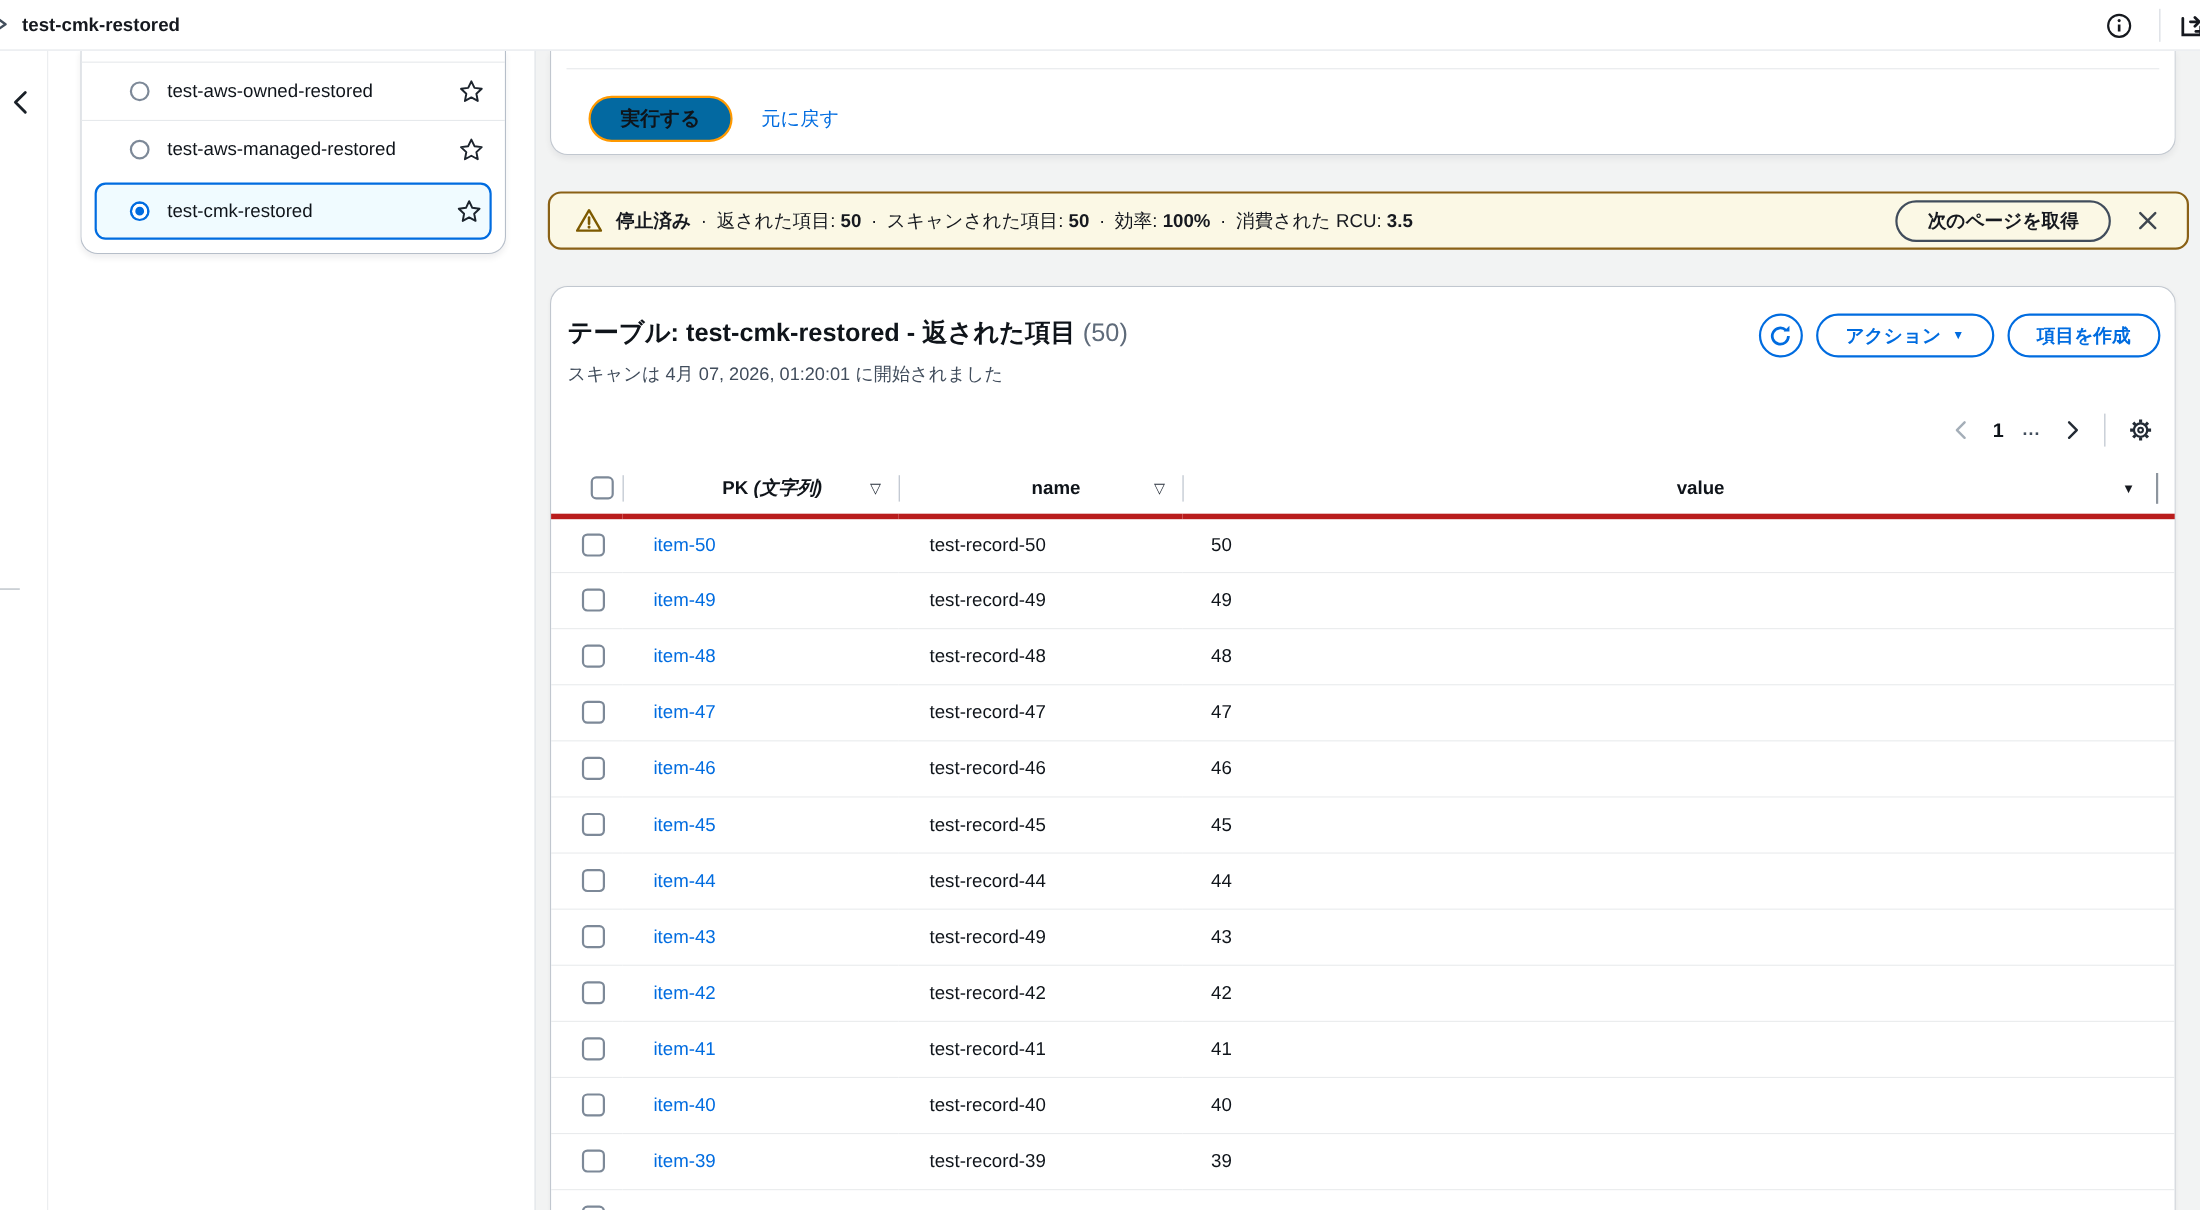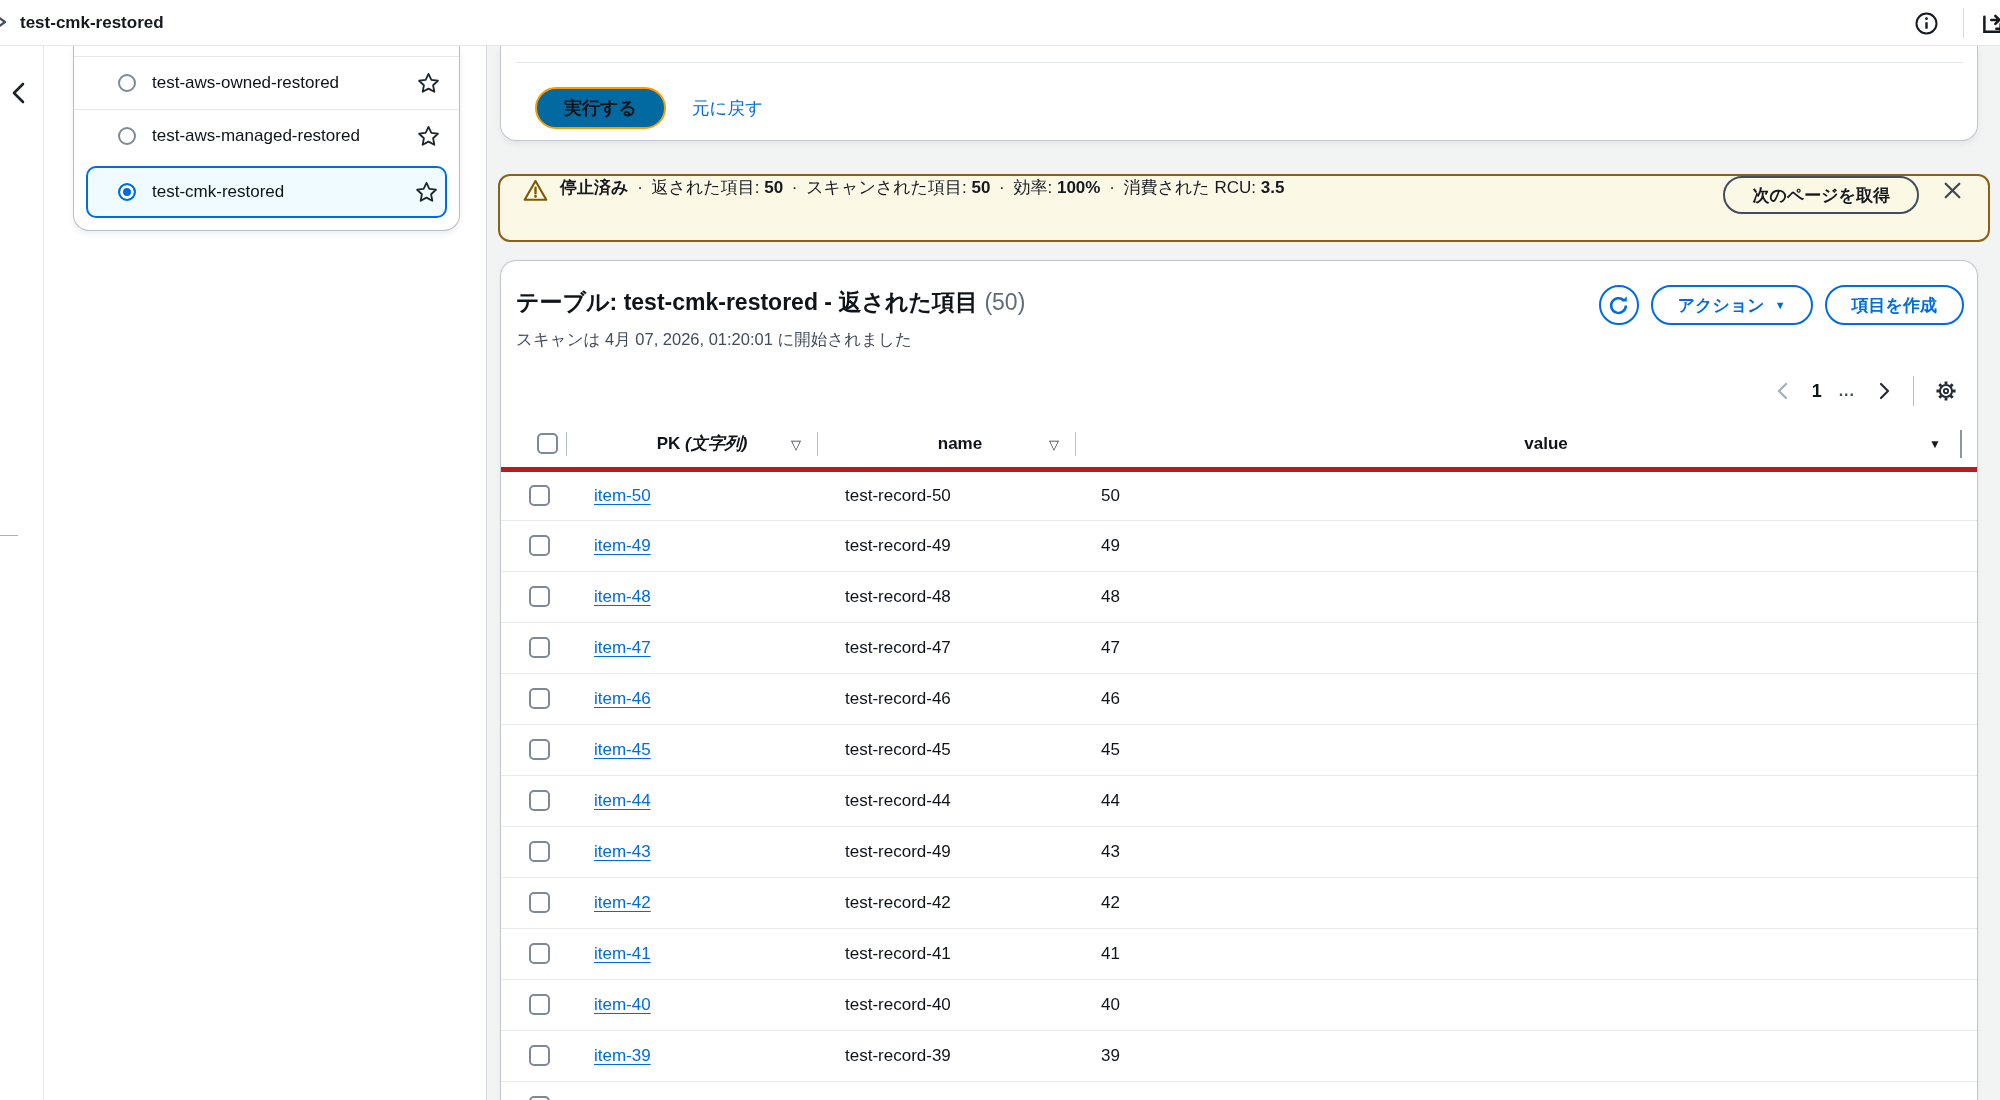--- a/index.html
+++ b/index.html
@@ -70,23 +70,23 @@
     position: absolute; left: 34px; top: 41px; height: 42px; padding: 0 27px;
     background: #0369a1; border: 2px solid #ff9900; border-radius: 21px;
     font-size: 18px; font-weight: bold; color: #0f141a;
   }
   .reset-link {
     position: absolute; left: 191px; top: 41px; line-height: 42px;
     color: #006ce0; font-size: 17.5px; text-decoration: none; cursor: pointer;
   }
 
   .banner {
-    position: absolute; left: 11px; top: 128px; width: 1492px; height: 68px;
+    position: absolute; left: 11px; top: 128px; width: 1492px; height: 53px;
     background: #fbf8e5; border: 2px solid #8a6116; border-radius: 12px;
-    display: flex; align-items: flex-start; padding: 0 16px 0 21px;
+    display: flex; align-items: center; padding: 0 16px 0 21px;
   }
   .warn-icon { flex: none; display: grid; place-items: center; width: 28px; height: 28px; }
   .banner-text { margin-left: 11px; font-size: 17px; color: #16191f; white-space: nowrap; }
   .banner-text b { font-weight: bold; }
   .banner-sp { padding: 0 4px; }
   .next-page-btn {
     margin-left: auto; flex: none; height: 38px; padding: 1px 27px;
     background: transparent; border: 2px solid #414d5c; border-radius: 20px;
     font-size: 17px; font-weight: bold; color: #16191f;
   }
@@ -137,21 +137,21 @@
 
   tbody td { height: 51px; border-top: 1px solid #e9ebed; font-size: 17px; color: #0f141a; vertical-align: middle; }
   tbody tr:first-child td { border-top: none; }
   td.pk-cell { padding-left: 28px; }
   td.name-cell { padding-left: 28px; }
   td.value-cell { padding-left: 26px; }
   .checkbox {
     display: inline-block; width: 21px; height: 21px; vertical-align: middle;
     border: 2px solid #7d8998; border-radius: 5px; background: #fff; cursor: pointer;
   }
-  .item-link { color: #006ce0; text-decoration: underline; text-underline-offset: 3px; cursor: pointer; }
+  .item-link { color: #006ce0; text-underline-offset: 3px; cursor: pointer; }
 </style>
 </head>
 <body>
 
 <div class="topbar">
   <span class="crumb-chevron">
     <svg width="14" height="14" viewBox="0 0 14 14">
         <polyline points="4,2 11,7 4,12" fill="none" stroke="#424e5c" stroke-width="2.2" stroke-linecap="round" stroke-linejoin="round"></polyline>
       </svg>
   </span>

